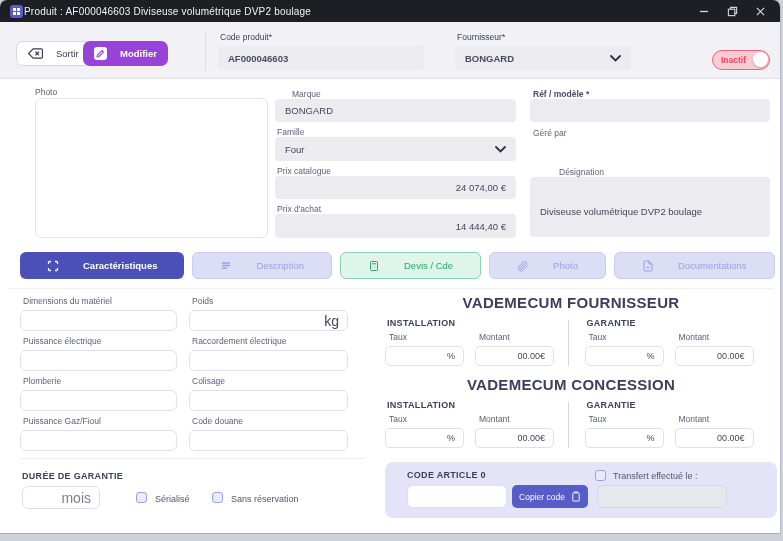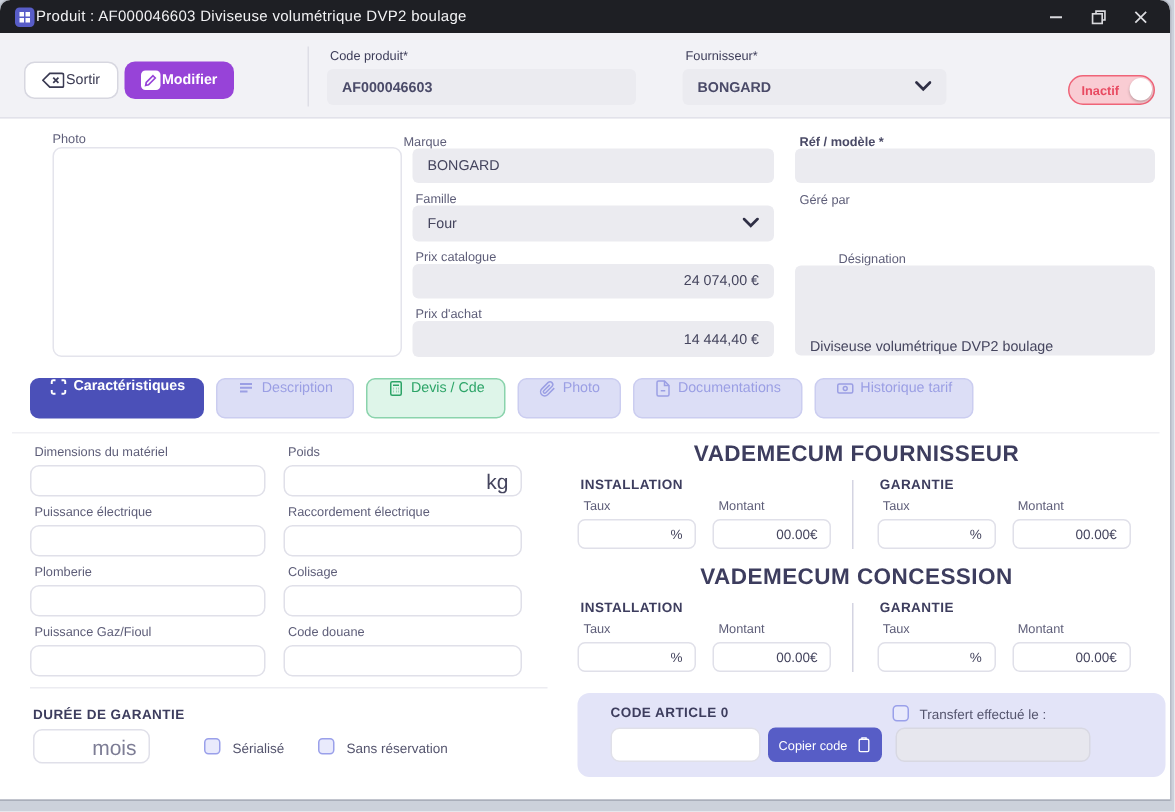--- a/index.html
+++ b/index.html
@@ -33,21 +33,21 @@
   }
   .titlebar .title{font-size:10px;color:#f2f2f4;margin-left:1px;letter-spacing:.2px}
   .win-controls{margin-left:auto;display:flex;align-items:center;gap:16px;padding-right:4px}
   .win-btn{display:flex;align-items:center;justify-content:center;width:12px;height:12px;cursor:default}
   
   .toolbar{
     position:absolute;left:0;top:22px;right:0;height:56px;
     background:#f2f2f6;border-bottom:1px solid #e2e2ea;
   }
   .btn{
-    position:absolute;display:flex;align-items:center;gap:1px;
+    position:absolute;display:flex;align-items:center;gap:13px;
     height:25px;border-radius:7px;padding:0 11px;font-size:9.5px;box-sizing:border-box;
   }
   .btn-sortir{left:16px;top:19px;background:#fff;border:1px solid #d7d7e0;color:#3a3a52}
   .btn-modifier{left:83px;top:19px;background:#9743d8;color:#fff;font-weight:bold}
   .edit-badge{width:13px;height:13px;background:#fff;border-radius:3px;display:flex;align-items:center;justify-content:center}
   .tb-divider{position:absolute;left:205px;top:9px;width:1px;height:40px;background:#dedee6}
   .tb-group{position:absolute;top:10px}
   .tb-lbl{display:block;font-size:8.5px;font-weight:normal;color:#3c3c58;margin:0 0 4px 2px}
   .ginput{
     background:#ebebf0;border-radius:4px;display:flex;align-items:center;
@@ -63,26 +63,26 @@
   .toggle .knob{
     position:absolute;right:1.5px;top:1px;width:15px;height:15px;border-radius:50%;
     background:#fff;box-shadow:0 1px 2px rgba(0,0,0,.25);
   }
   
   .lbl{position:absolute;font-size:8.5px;color:#5d5d78}
   .abs{position:absolute;box-sizing:border-box}
   .photo-box{left:35px;top:98px;width:233px;height:140px;background:#fff;border:1px solid #e4e4ec;border-radius:6px}
   .sel-chevron{margin-left:auto;flex:0 0 auto}
   .val-right{justify-content:flex-end}
-  .textarea{align-items:flex-end;padding-top:8px !important}
+  .textarea{align-items:center;padding-top:8px !important}
   
   .tabs{position:absolute;left:20px;top:252px;display:flex;gap:8px}
   .tab{
-    height:27px;border-radius:6px;display:flex;align-items:flex-start;gap:4px;
-    padding:0 13px;font-size:9.5px;box-sizing:border-box;white-space:nowrap;
+    height:27px;border-radius:6px;display:flex;align-items:center;gap:24px;
+    padding:0 27px;font-size:9.5px;box-sizing:border-box;white-space:nowrap;
   }
   .tab-active{background:#4b50b8;color:#fff;font-weight:bold}
   .tab-idle{background:#dcdef6;border:1px solid #cbcdf0;color:#9b9fe4}
   .tab-green{background:#def5e9;border:1px solid #8ad3ac;color:#2ca467}
   .content-sep{position:absolute;left:8px;top:288px;width:765px;height:1px;background:#f0f0f4}
   
   .fields-grid{
     position:absolute;left:20px;top:296px;width:328px;
     display:grid;grid-template-columns:157px 159px;column-gap:12px;row-gap:5px;
   }
@@ -195,21 +195,21 @@
 
     <div class="toggle">
       <span class="t-lbl">Inactif</span>
       <span class="knob"></span>
     </div>
   </div>
 
   <span class="lbl" style="left:35px;top:87px">Photo</span>
   <div class="abs photo-box"></div>
 
-  <span class="lbl" style="left:269px;top:89px">Marque</span>
+  <span class="lbl" style="left:292px;top:89px">Marque</span>
   <div class="abs ginput" style="left:275px;top:99px;width:241px;height:23px">
     <span>BONGARD</span>
   </div>
 
   <span class="lbl" style="left:277px;top:127px">Famille</span>
   <div class="abs ginput" style="left:275px;top:137px;width:241px;height:24px">
     <span>Four</span>
     <span class="sel-chevron">
       <svg width="11" height="7" viewBox="0 0 11 7" fill="none">
           <polyline points="1,1 5.5,5.5 10,1" stroke="#2f2f45" stroke-width="1.8" stroke-linecap="round"></polyline>

